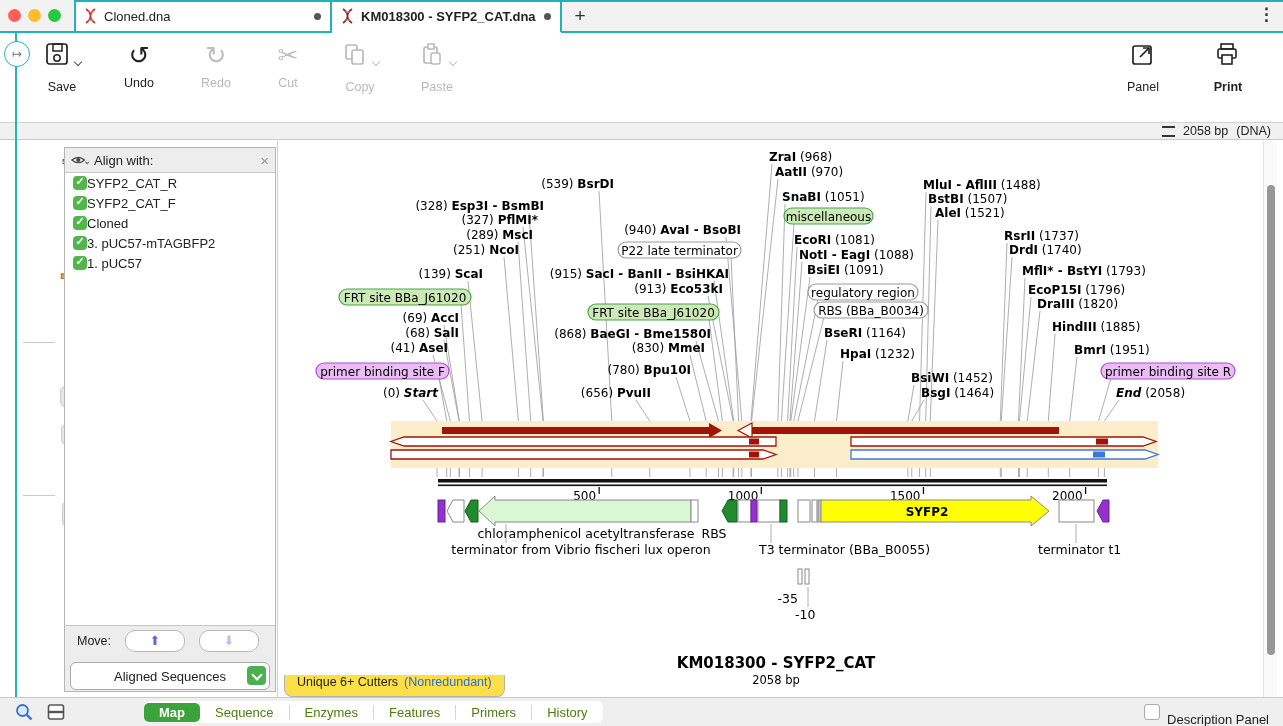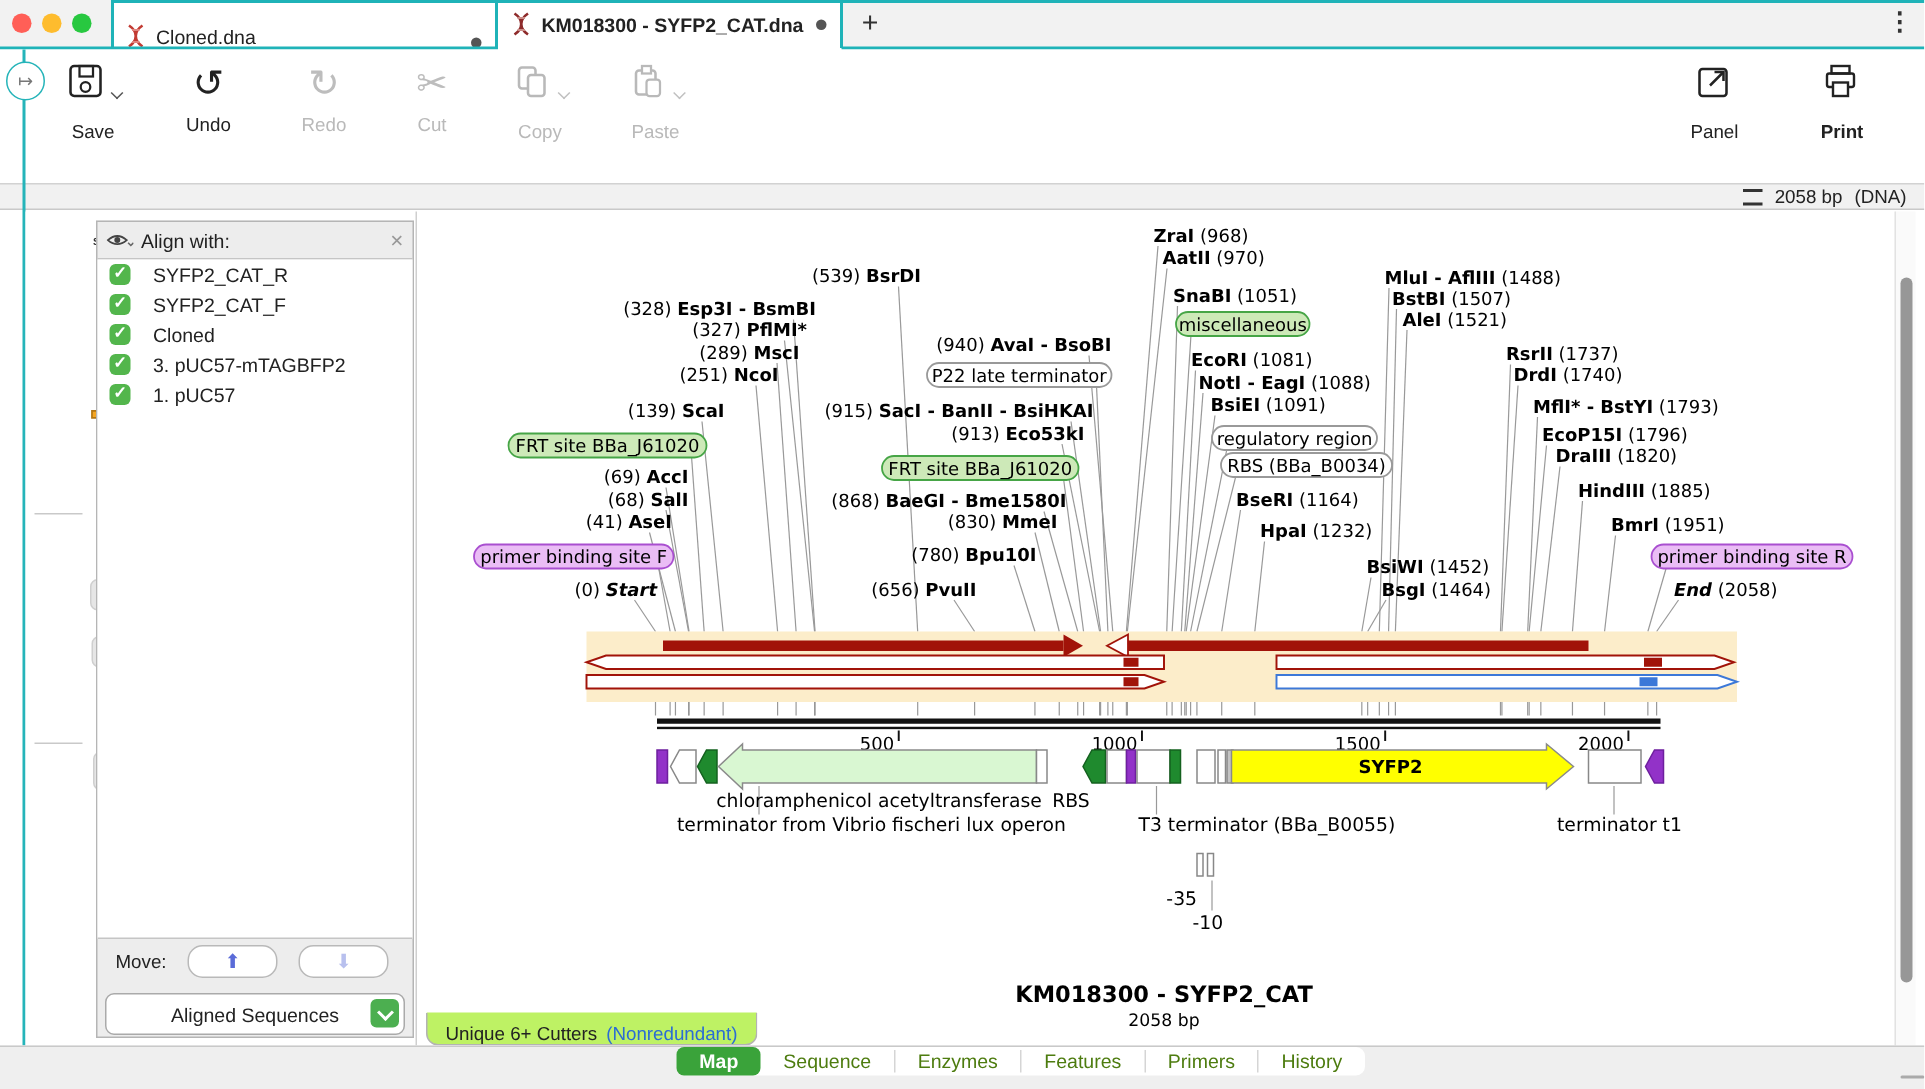--- a/index.html
+++ b/index.html
@@ -45,47 +45,47 @@
   .tri-down{width:0;height:0;border-left:5px solid transparent;border-right:5px solid transparent;
             border-top:6px solid #555;display:inline-block;}
   .teal-vline{position:absolute;left:15px;top:33px;width:2px;height:664px;background:#25b4b9;}
   
   .panel{position:absolute;left:64px;top:147px;width:212px;height:545px;background:#ededed;
          border:1px solid #b5b5b5;box-sizing:border-box;}
   .phead{height:24px;border-bottom:1px solid #c5c5c5;display:flex;align-items:center;gap:5px;
          padding:0 6px;font-size:13px;}
   .phead .x{margin-left:auto;color:#999;font-size:15px;}
   .plist{height:452px;background:#fff;border-bottom:1px solid #c5c5c5;overflow:hidden;}
-  .prow{height:20px;display:flex;align-items:center;gap:15px;padding-left:8px;font-size:13px;}
+  .prow{height:20px;display:flex;align-items:center;gap:0;padding-left:8px;font-size:13px;}
   .prow.sel{background:#3e9e3e;color:#fff;}
   .cb{width:14px;height:14px;border-radius:4px;background:#53b64c;position:relative;flex:none;}
   .cb::after{content:"✓";position:absolute;left:2.5px;top:-1px;color:#fff;font-size:11px;font-weight:bold;}
   .moverow{height:30px;display:flex;align-items:center;gap:14px;padding-left:12px;font-size:12.5px;}
   .movebtn{width:58px;height:20px;background:#fff;border:1px solid #b9b9b9;border-radius:10px;
            text-align:center;line-height:19px;font-size:13px;}
   .up{color:#5a6bd8;} .down{color:#b8c0ee;}
   .pfoot{margin:6px 5px 0 5px;height:26px;background:#fff;border:1px solid #aaa;border-radius:6px;
          display:flex;align-items:center;font-size:13px;position:relative;justify-content:center;}
   .pfoot .gchev{position:absolute;right:3px;top:3px;width:19px;height:19px;background:#4caf50;
          border-radius:4px;}
   .pfoot .gchev::after{content:"";position:absolute;left:6px;top:5px;width:6px;height:6px;
          border-right:2px solid #fff;border-bottom:2px solid #fff;transform:rotate(45deg);}
   
   .mappane{position:absolute;left:277px;top:141px;width:986px;height:556px;background:#fff;
            border-left:1px solid #cfcfcf;box-sizing:border-box;}
-  .cutters{position:absolute;left:6px;bottom:0;height:21px;background:#bef264;border:1px solid #b3b3b3;
-           border-top:none;border-radius:0 0 8px 8px;font-size:12.5px;display:flex;align-items:flex-end;
+  .cutters{position:absolute;left:6px;bottom:0;height:21px;background:#fde047;border:1px solid #b3b3b3;
+           border-top:none;border-radius:0 0 8px 8px;font-size:12.5px;display:flex;align-items:flex-start;
            gap:6px;padding:0 12px;}
   .cutters .lnk{color:#2b6cd4;}
   .vscroll{position:absolute;left:1263px;top:141px;width:14px;height:556px;background:#fafafa;
            border-left:1px solid #e2e2e2;box-sizing:border-box;}
   .vthumb{position:absolute;left:3px;top:44px;width:8px;height:470px;background:#979797;border-radius:4px;}
   
   .bottombar{position:absolute;left:0;top:697px;width:1283px;height:29px;background:#efefef;
-             border-top:1px solid #c9c9c9;box-sizing:border-box;display:flex;align-items:center;font-size:13px;flex-direction:column;}
+             border-top:1px solid #c9c9c9;box-sizing:border-box;display:flex;align-items:center;font-size:13px;}
   .btabs{display:flex;align-items:center;background:#fff;border-radius:6px;margin-left:78px;height:22px;}
   .btab{padding:2px 15px;color:#4d7c0f;}
   .btab.active{background:#3aa33a;color:#fff;border-radius:5px;font-weight:bold;}
   .bsep{width:1px;height:15px;background:#d5d5d5;}
   .descbox{width:14px;height:14px;background:#fff;border:1px solid #aaa;border-radius:3px;margin-left:auto;}
   .desclbl{margin:14px 14px 0 7px;}
   svg text{font-family:"DejaVu Sans",sans-serif;}
   .site{font-size:12px;} .b{font-weight:bold;}
   .rlbl{font-size:12px;} .fl{font-size:12.5px;}
   .boxlbl{font-size:12px;}
@@ -101,21 +101,21 @@
     <span class="tlight tl-yellow"></span>
     <span class="tlight tl-green"></span>
     <svg class="globe" width="18" height="18" viewBox="0 0 18 18">
       <circle cx="9" cy="9" r="7.4" fill="none" stroke="#333" stroke-width="1.3"></circle>
       <ellipse cx="9" cy="9" rx="3.2" ry="7.4" fill="none" stroke="#333" stroke-width="1.1"></ellipse>
       <line x1="1.6" y1="9" x2="16.4" y2="9" stroke="#333" stroke-width="1.1"></line>
       <line x1="2.6" y1="5" x2="15.4" y2="5" stroke="#333" stroke-width="1.1"></line>
       <line x1="2.6" y1="13" x2="15.4" y2="13" stroke="#333" stroke-width="1.1"></line>
     </svg>
 
-    <div class="tab" style="left:74px;width:257px;align-items:flex-end;">
+    <div class="tab" style="left:74px;width:257px;">
       <svg width="13" height="16" viewBox="0 0 13 16">
         <path d="M2,1 C8,5 8,11 2,15 M11,1 C5,5 5,11 11,15" fill="none" stroke="#c23b33" stroke-width="1.8"></path>
         <line x1="4" y1="4" x2="9" y2="4" stroke="#e0837d" stroke-width="1.2"></line>
         <line x1="4" y1="12" x2="9" y2="12" stroke="#e0837d" stroke-width="1.2"></line>
       </svg>
       <span>Cloned.dna</span>
       <span class="dot"></span>
     </div>
 
     <div class="tab" style="left:331px;width:230px;">

